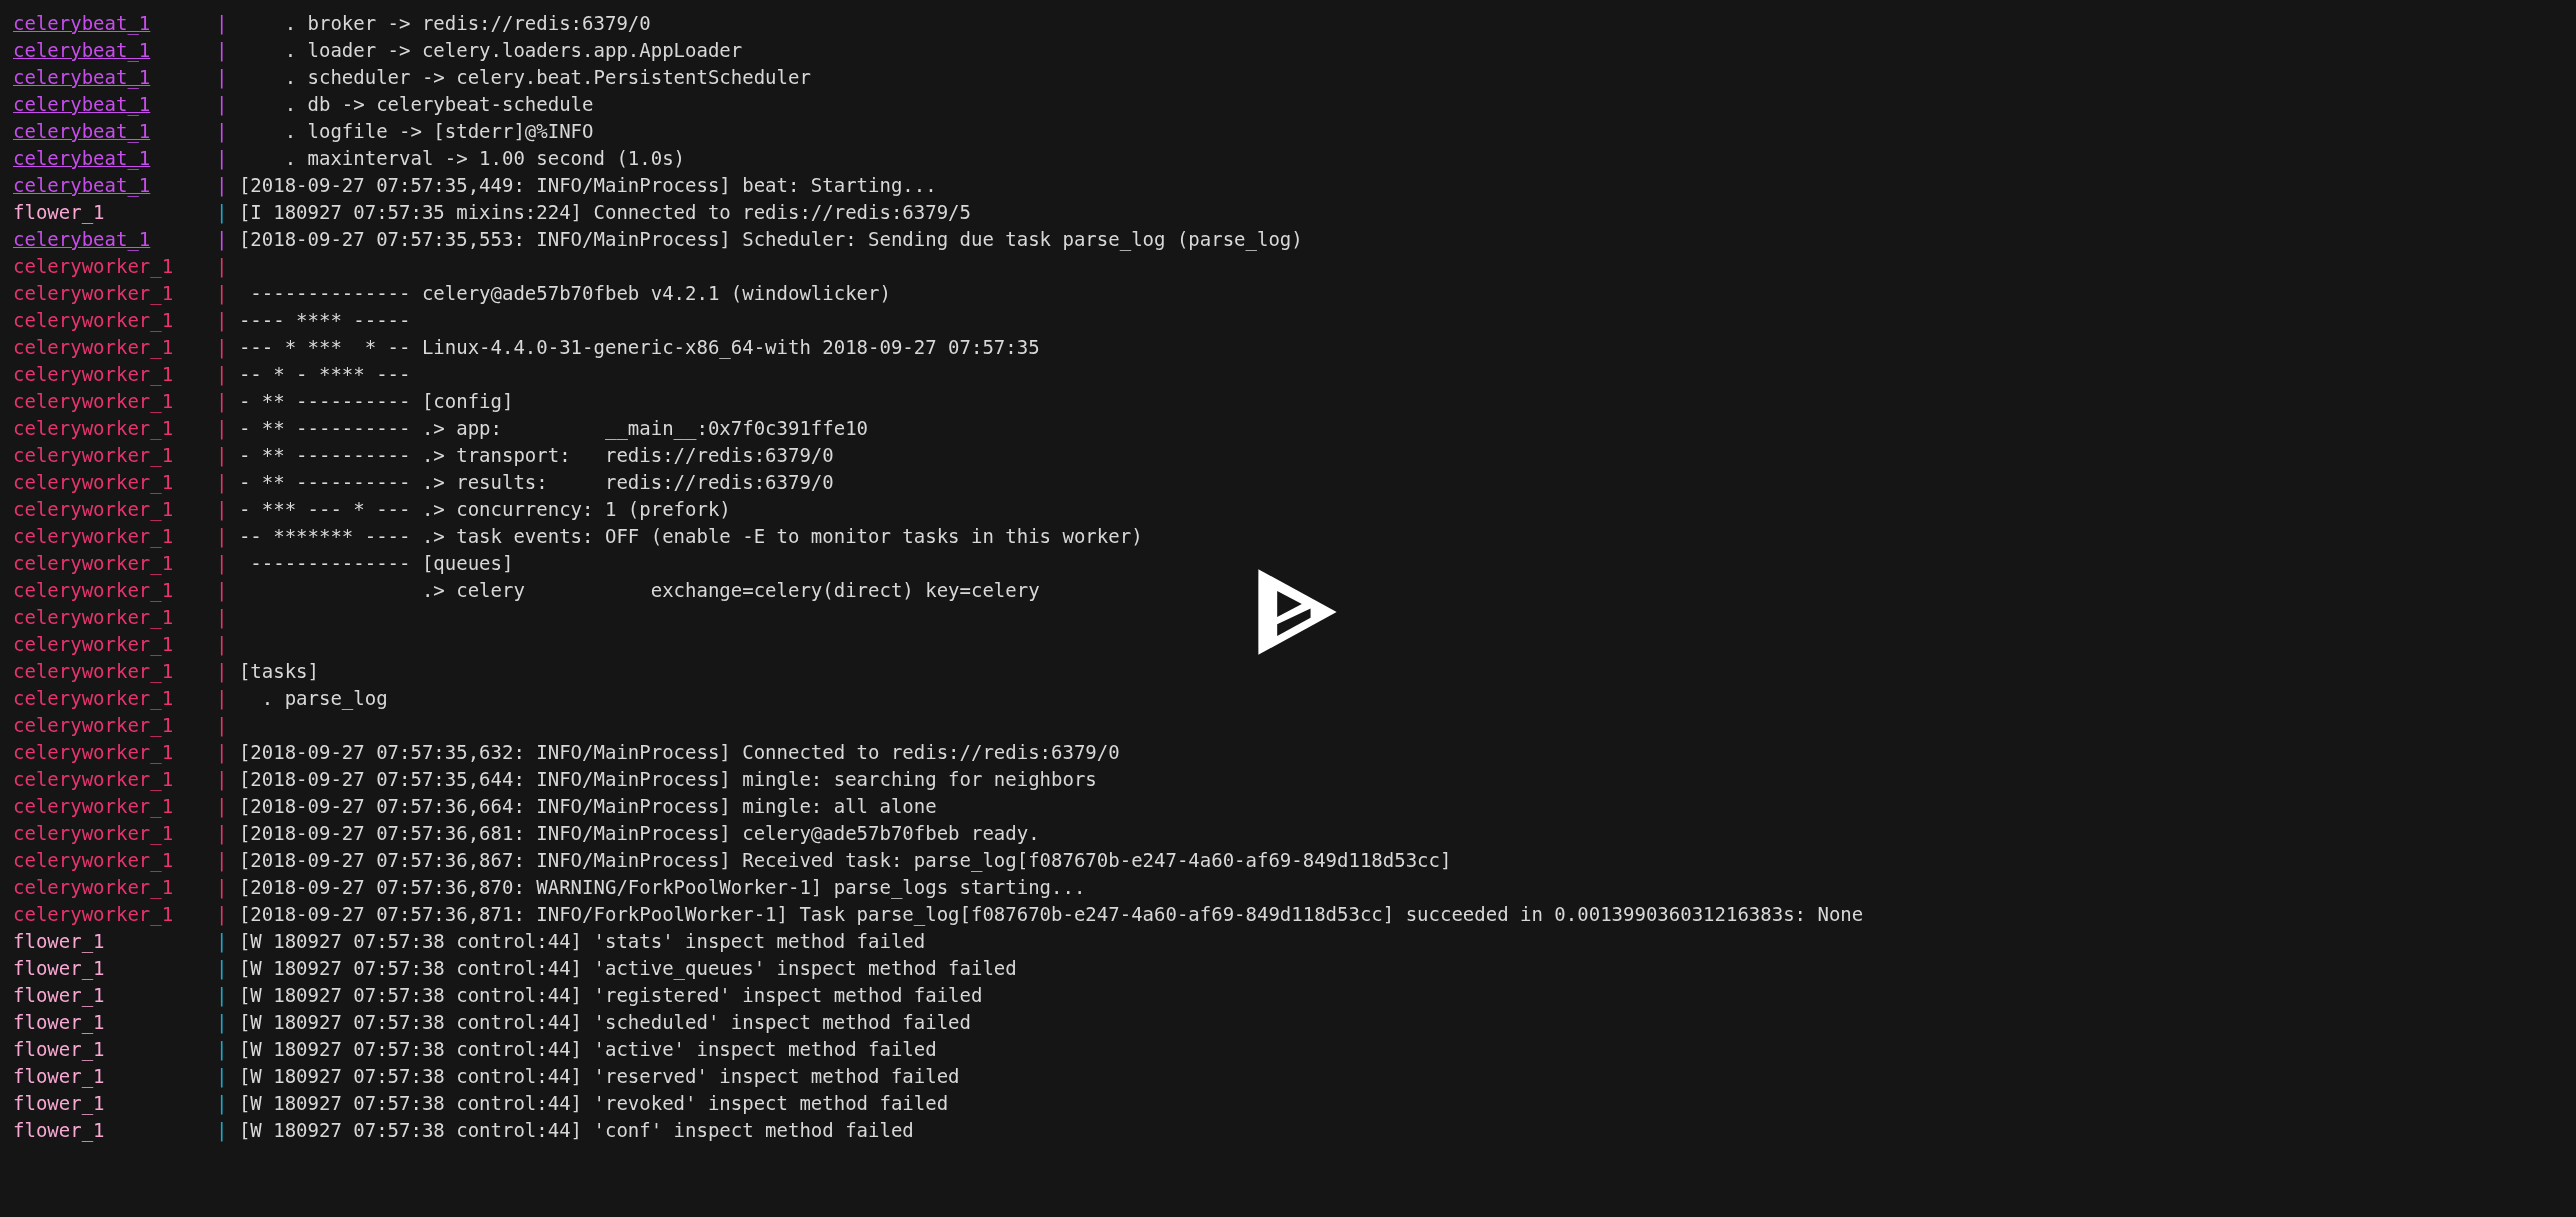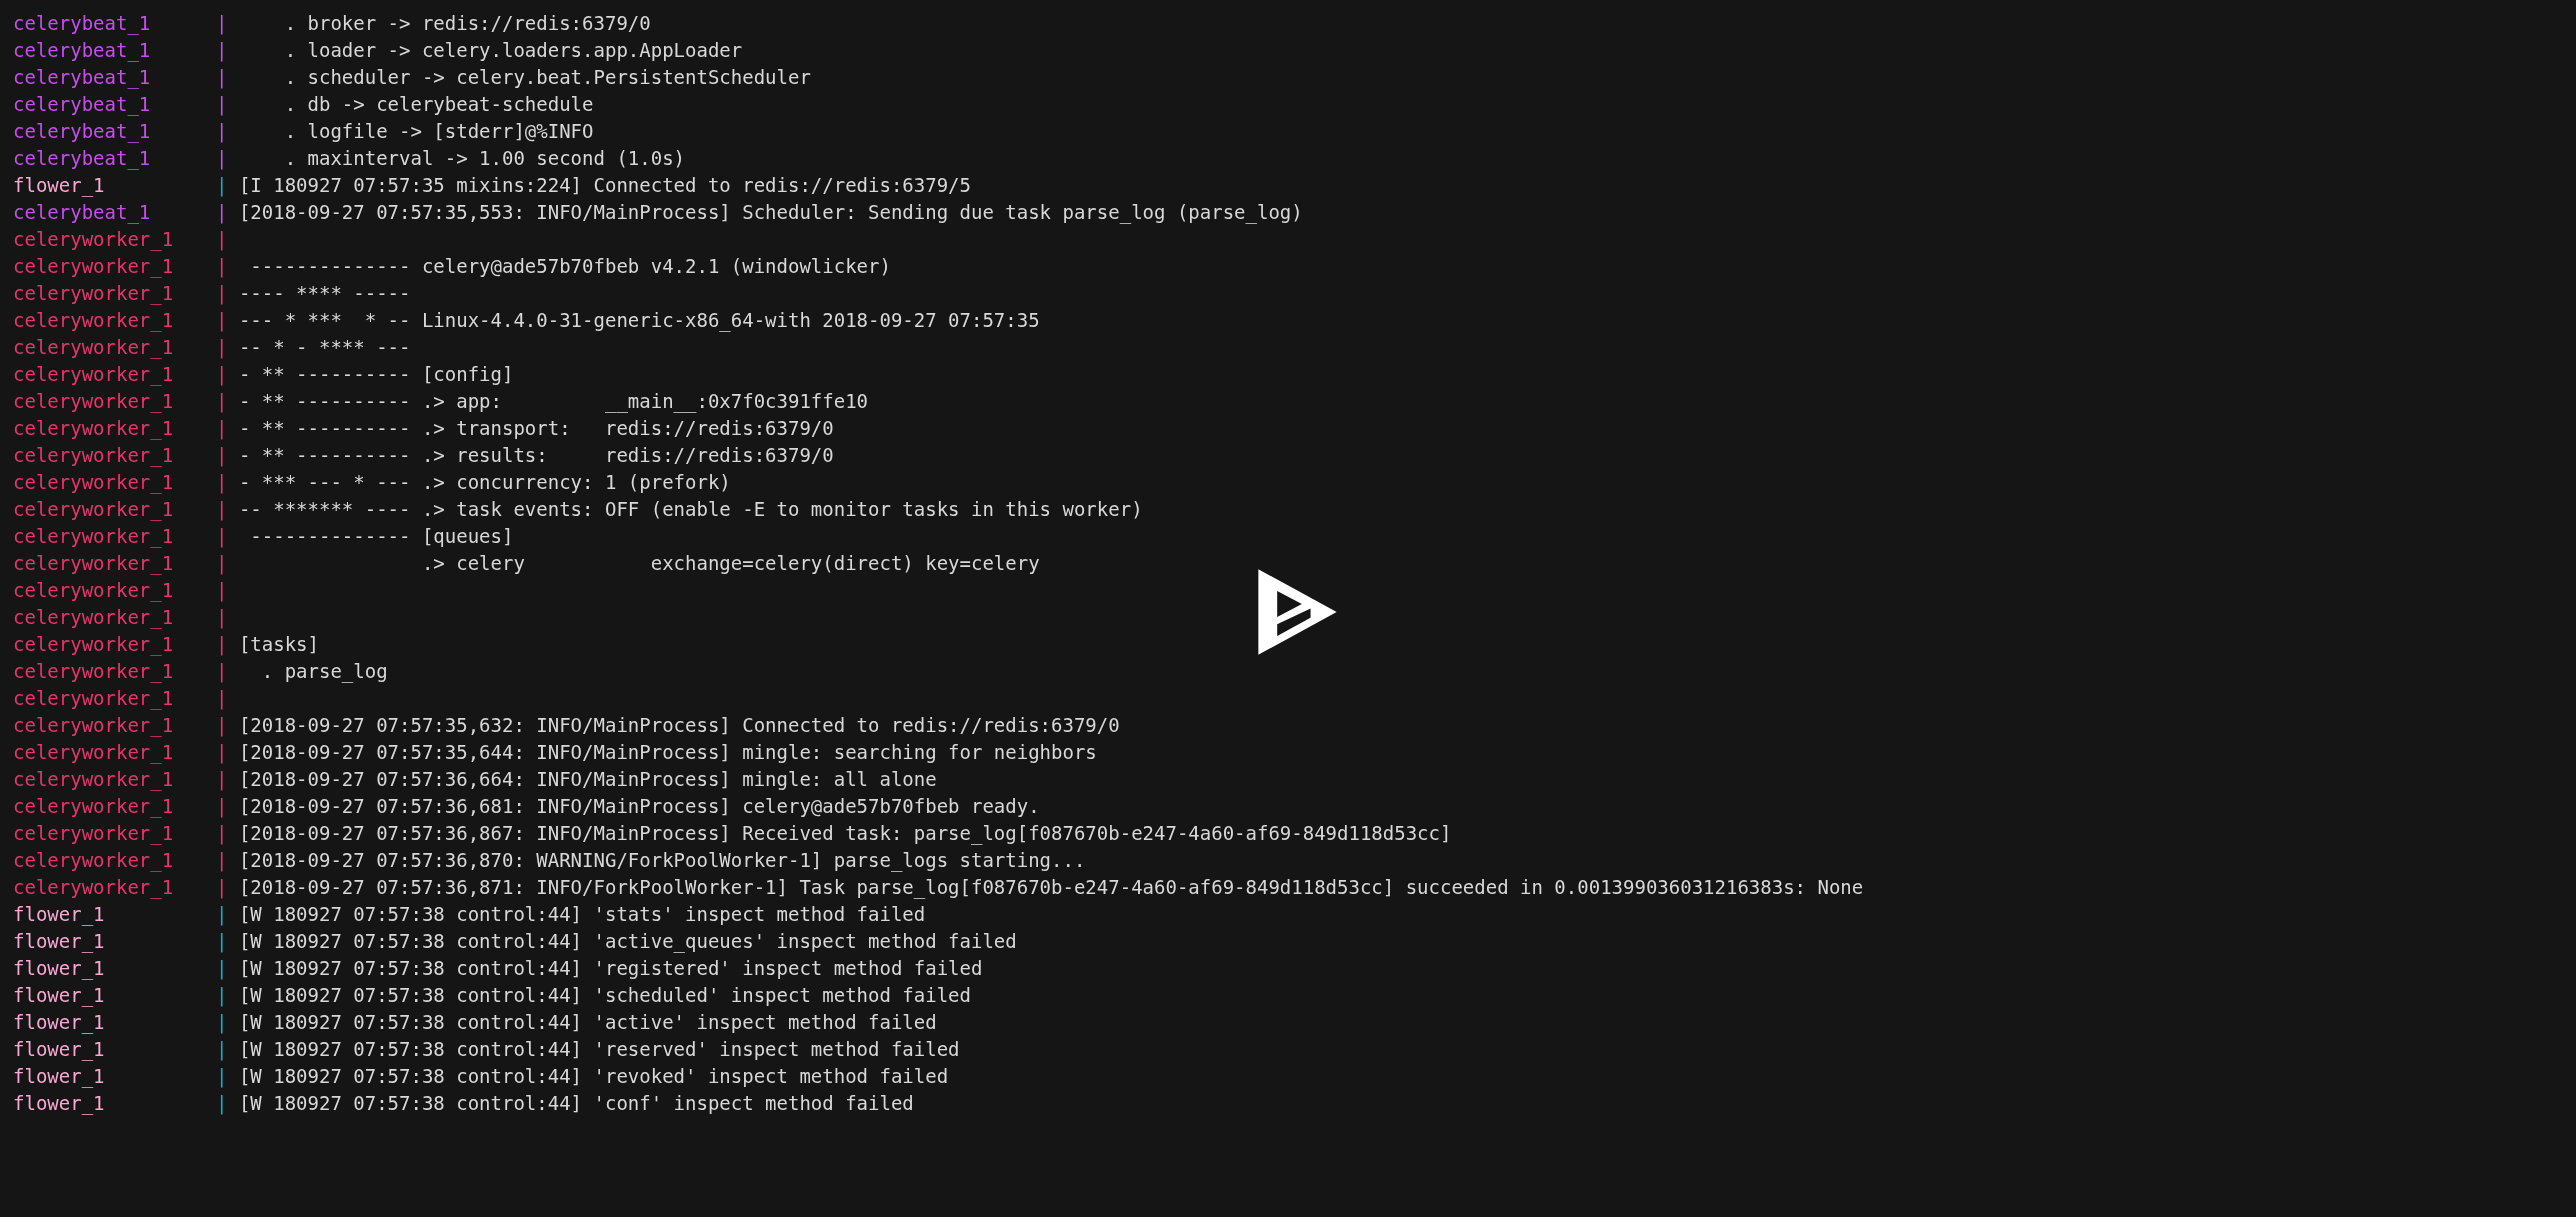--- a/index.html
+++ b/index.html
@@ -27,21 +27,21 @@
     white-space: pre;
     font-size: 19px;
     line-height: 27px;
     letter-spacing: 0px;
     font-family: "DejaVu Sans Mono", "Liberation Mono", monospace;
   }
   .svc {
     display: inline-block;
     width: 203px;
   }
-  .svc-celerybeat { color: #c74ded; }
+  .svc-celerybeat { color: #c74ded; text-decoration: underline; }
   .svc-celeryworker { color: #e8336d; }
   .svc-flower { color: #f9a8d4; }
 
   .bar-celerybeat { color: #c74ded; }
   .bar-celeryworker { color: #e8336d; }
   .bar-flower { color: #1ba8cb; }
 
   .msg { color: #d8d8d8; }
 
   
@@ -59,20 +59,21 @@
 <body>
 
 <div id="terminal">
   <div id="log-lines">
       <div class="line"><span class="svc svc-celerybeat">celerybeat_1</span><span class="bar-celerybeat">| </span><span class="msg">    . broker -&gt; redis://redis:6379/0</span></div>
       <div class="line"><span class="svc svc-celerybeat">celerybeat_1</span><span class="bar-celerybeat">| </span><span class="msg">    . loader -&gt; celery.loaders.app.AppLoader</span></div>
       <div class="line"><span class="svc svc-celerybeat">celerybeat_1</span><span class="bar-celerybeat">| </span><span class="msg">    . scheduler -&gt; celery.beat.PersistentScheduler</span></div>
       <div class="line"><span class="svc svc-celerybeat">celerybeat_1</span><span class="bar-celerybeat">| </span><span class="msg">    . db -&gt; celerybeat-schedule</span></div>
       <div class="line"><span class="svc svc-celerybeat">celerybeat_1</span><span class="bar-celerybeat">| </span><span class="msg">    . logfile -&gt; [stderr]@%INFO</span></div>
       <div class="line"><span class="svc svc-celerybeat">celerybeat_1</span><span class="bar-celerybeat">| </span><span class="msg">    . maxinterval -&gt; 1.00 second (1.0s)</span></div>
+      <div class="line"><span class="svc svc-celerybeat">celerybeat_1</span><span class="bar-celerybeat">| </span><span class="msg">[2018-09-27 07:57:35,449: INFO/MainProcess] beat: Starting...</span></div>
       <div class="line"><span class="svc svc-flower">flower_1</span><span class="bar-flower">| </span><span class="msg">[I 180927 07:57:35 mixins:224] Connected to redis://redis:6379/5</span></div>
       <div class="line"><span class="svc svc-celerybeat">celerybeat_1</span><span class="bar-celerybeat">| </span><span class="msg">[2018-09-27 07:57:35,553: INFO/MainProcess] Scheduler: Sending due task parse_log (parse_log)</span></div>
       <div class="line"><span class="svc svc-celeryworker">celeryworker_1</span><span class="bar-celeryworker">| </span><span class="msg"></span></div>
       <div class="line"><span class="svc svc-celeryworker">celeryworker_1</span><span class="bar-celeryworker">| </span><span class="msg"> -------------- celery@ade57b70fbeb v4.2.1 (windowlicker)</span></div>
       <div class="line"><span class="svc svc-celeryworker">celeryworker_1</span><span class="bar-celeryworker">| </span><span class="msg">---- **** -----</span></div>
       <div class="line"><span class="svc svc-celeryworker">celeryworker_1</span><span class="bar-celeryworker">| </span><span class="msg">--- * ***  * -- Linux-4.4.0-31-generic-x86_64-with 2018-09-27 07:57:35</span></div>
       <div class="line"><span class="svc svc-celeryworker">celeryworker_1</span><span class="bar-celeryworker">| </span><span class="msg">-- * - **** ---</span></div>
       <div class="line"><span class="svc svc-celeryworker">celeryworker_1</span><span class="bar-celeryworker">| </span><span class="msg">- ** ---------- [config]</span></div>
       <div class="line"><span class="svc svc-celeryworker">celeryworker_1</span><span class="bar-celeryworker">| </span><span class="msg">- ** ---------- .&gt; app:         __main__:0x7f0c391ffe10</span></div>
       <div class="line"><span class="svc svc-celeryworker">celeryworker_1</span><span class="bar-celeryworker">| </span><span class="msg">- ** ---------- .&gt; transport:   redis://redis:6379/0</span></div>

